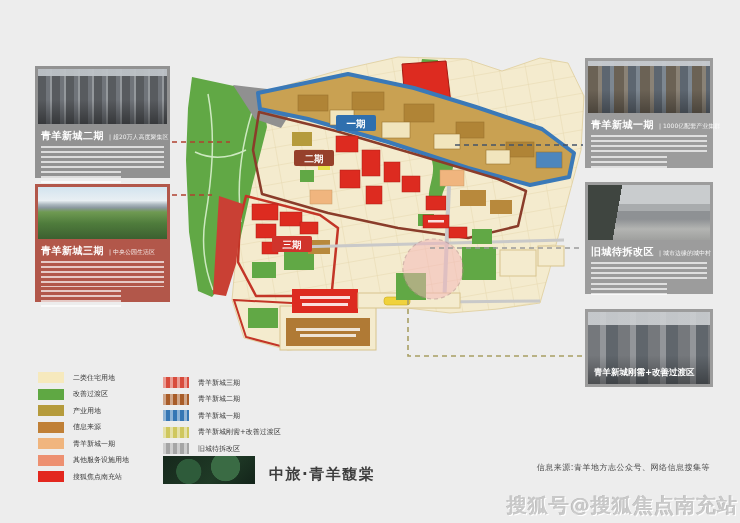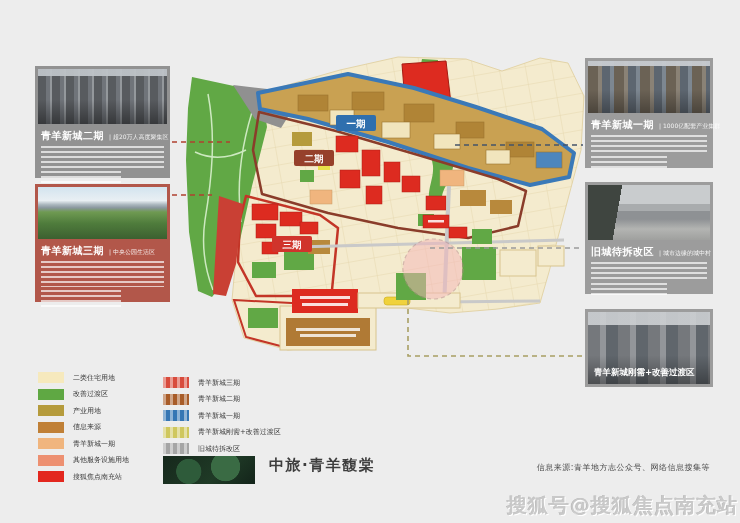--- a/index.html
+++ b/index.html
@@ -32,21 +32,21 @@
   .card-title{font-size:10px;font-weight:bold;color:#ffffff;letter-spacing:.5px;white-space:nowrap;}
   .card-tag{font-size:6px;color:rgba(255,255,255,.88);white-space:nowrap;}
   .skel{margin:3px 3px 0 3px;background-image:repeating-linear-gradient(180deg, rgba(255,255,255,.68) 0 2px, rgba(255,255,255,0) 2px 5px);}
   .skel.short{width:62%;}
   .overlay-title{position:absolute;left:6px;bottom:5px;font-size:8.5px;font-weight:bold;color:#fff;white-space:nowrap;}
   .legend{position:absolute;display:flex;flex-direction:column;gap:5.5px;}
   .legend-row{display:flex;align-items:center;height:11px;}
   .swatch{width:26px;height:11px;flex:0 0 26px;}
   .swatch.striped{background-image:repeating-linear-gradient(90deg, rgba(255,255,255,.45) 0 3px, rgba(255,255,255,0) 3px 7px);}
   .legend-label{font-size:7px;color:#3a3a3a;margin-left:9px;white-space:nowrap;}
-  #brand{position:absolute;left:163px;top:456px;display:flex;align-items:flex-start;}
+  #brand{position:absolute;left:163px;top:456px;display:flex;align-items:flex-end;}
   #brand-img{width:92px;height:28px;background:
     radial-gradient(circle at 28% 55%, #2e5b3a 0 18%, rgba(0,0,0,0) 19%),
     radial-gradient(circle at 68% 38%, #3a6b44 0 22%, rgba(0,0,0,0) 23%),
     linear-gradient(135deg,#16281c,#1f3a26 60%,#13241a);}
   #brand-text{margin-left:14px;font-size:15px;font-weight:bold;color:#3d3d3d;letter-spacing:1.5px;white-space:nowrap;}
   #source-note{position:absolute;top:462px;right:30px;font-size:8px;color:#4a4a4a;letter-spacing:.5px;white-space:nowrap;}
   #watermark{position:absolute;right:2px;bottom:4px;font-size:20px;font-weight:bold;color:#c9c9c9;
     text-shadow:1px 1px 0 #ffffff,-0.5px -0.5px 0 #b2b2b2;letter-spacing:1px;white-space:nowrap;}
 </style>
 </head>

